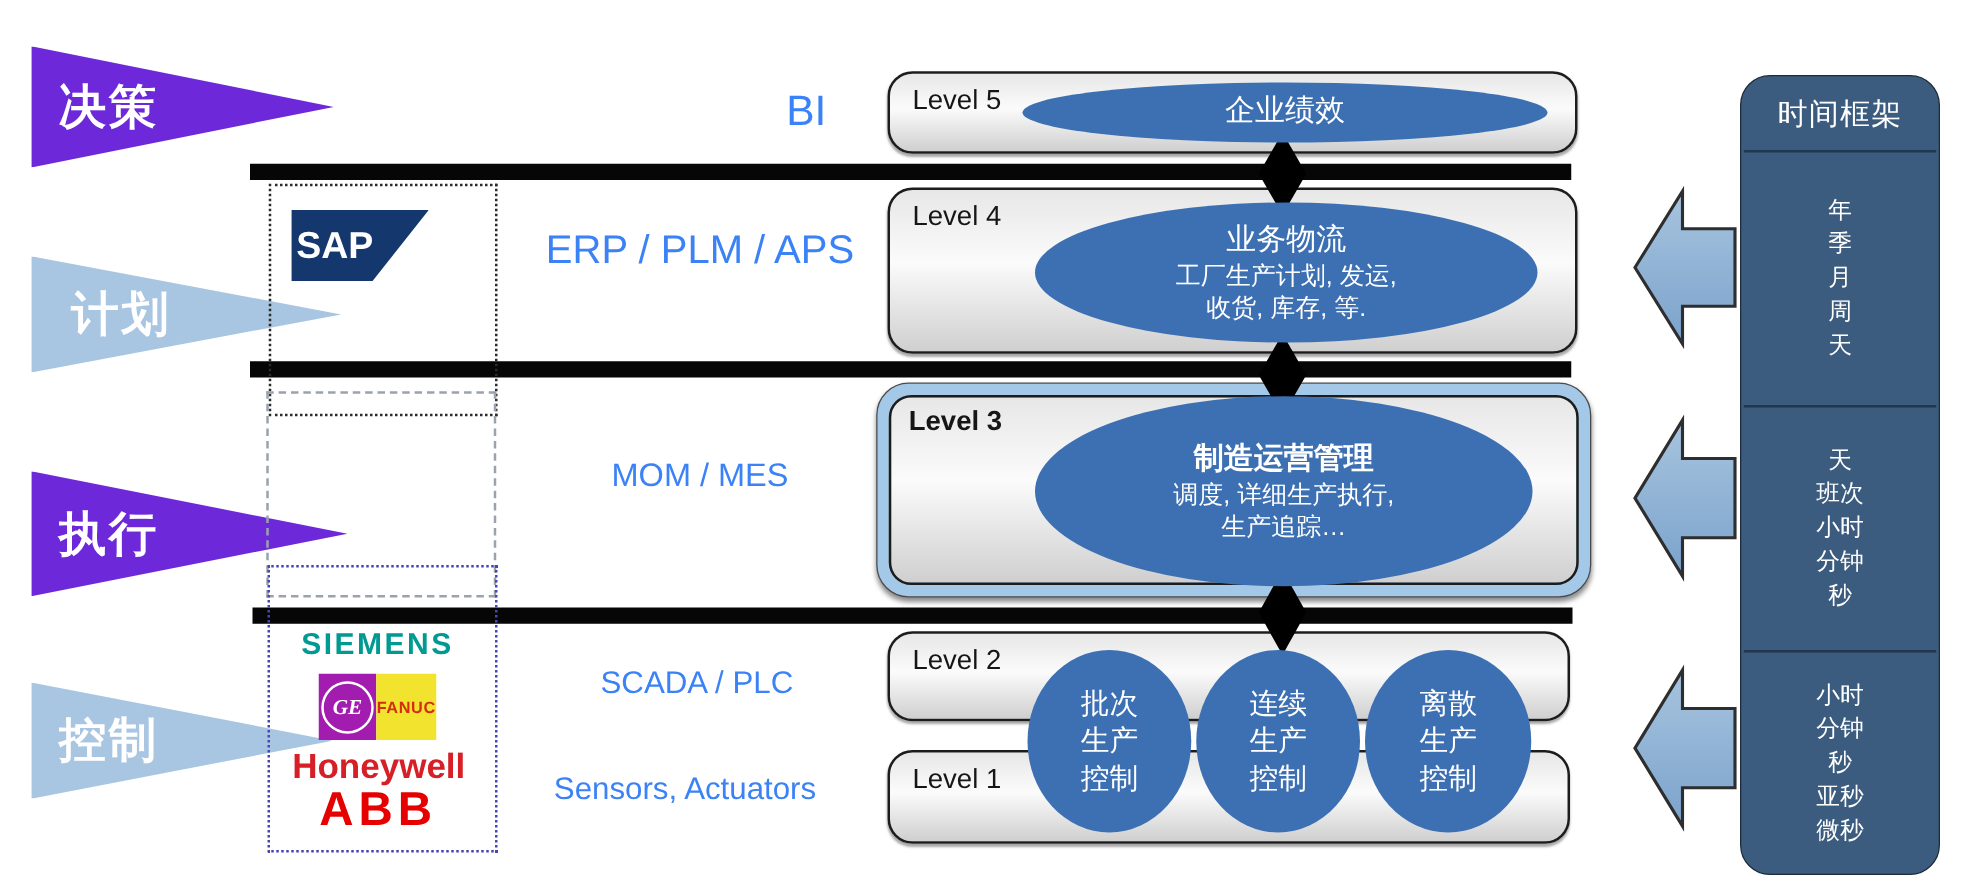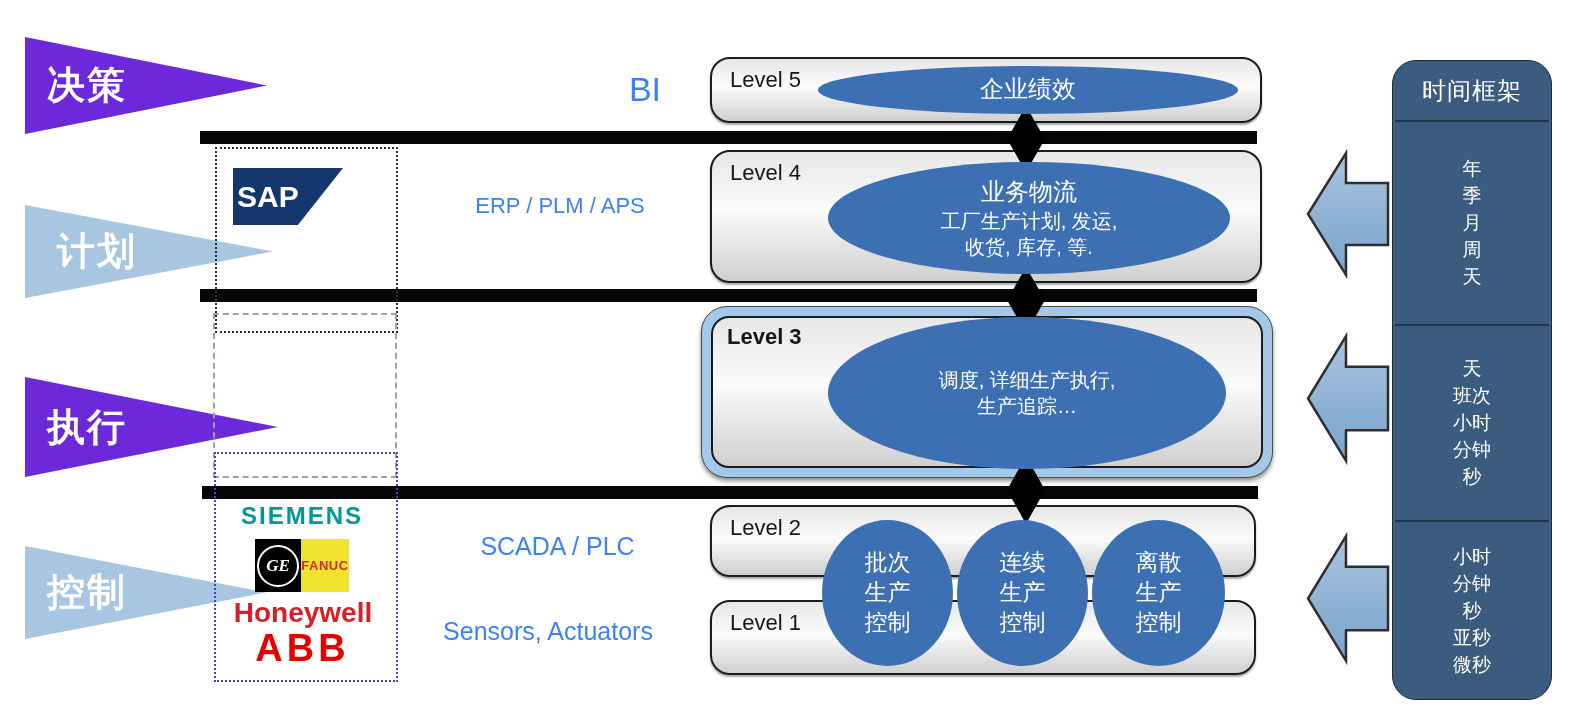--- a/index.html
+++ b/index.html
@@ -51,21 +51,21 @@
         align-items:center;justify-content:center;text-align:center;color:#fff;}
   .psec .tfline{font-size:19px;line-height:27px;}
   .ptitle{font-size:24px;letter-spacing:1px;}
   .psep{position:absolute;left:2px;right:2px;height:0;border-top:2px solid rgba(5,10,20,0.45);}
 
   
   .sap{background:#14376e;clip-path:polygon(0 0,100% 0,59% 100%,0 100%);
        color:#fff;font-weight:bold;font-size:30px;display:flex;align-items:center;padding-left:4px;}
   .suwei{color:#2a6aa5;font-weight:bold;font-size:31px;text-align:center;white-space:nowrap;}
   .siemens{color:#009a93;font-weight:bold;font-size:24px;letter-spacing:2px;text-align:center;}
-  .gebox{background:#000000;display:flex;align-items:center;justify-content:center;}
+  .gebox{background:#a21caf;display:flex;align-items:center;justify-content:center;}
   .gecircle{width:38px;height:38px;border:2px solid #fff;border-radius:50%;display:flex;
             align-items:center;justify-content:center;color:#fff;
             font-family:"Liberation Serif","DejaVu Serif",serif;font-style:italic;
             font-weight:bold;font-size:17px;}
   .fanucbox{background:#f2e32e;display:flex;align-items:center;justify-content:center;
             color:#d42e12;font-weight:bold;font-size:13px;letter-spacing:0.5px;}
   .honeywell{color:#d61f26;font-weight:bold;font-size:28px;text-align:center;white-space:nowrap;}
   .abb{color:#e60000;font-weight:bold;font-size:38px;letter-spacing:4px;text-align:center;}
 </style>
 </head>
@@ -103,21 +103,22 @@
         <span>GE</span>
       </div>
   </div>
   <div class="abs fanucbox" style="left:301px;top:539px;width:48px;height:53px;">
       <span>FANUC</span>
     </div>
   <div class="abs honeywell" style="left:228px;top:597px;width:150px;"><span>Honeywell</span></div>
   <div class="abs abb" style="left:230px;top:627px;width:145px;"><span>ABB</span></div>
 
   <div class="abs midlabel" style="left:560px;top:70px;width:170px;font-size:34px;">BI</div>
-  <div class="abs midlabel" style="left:420px;top:193px;width:280px;font-size:22px;">ERP / PLM / APS</div>
+  <div class="abs midlabel" style="left:420px;top:181px;width:280px;font-size:32px;">ERP / PLM / APS</div>
+  <div class="abs midlabel" style="left:420px;top:365px;width:280px;font-size:26px;">MOM / MES</div>
   <div class="abs midlabel" style="left:420px;top:532px;width:275px;font-size:25px;">SCADA / PLC</div>
   <div class="abs midlabel" style="left:408px;top:617px;width:280px;font-size:25px;">Sensors, Actuators</div>
 
   <div class="abs lvbox" style="left:710px;top:57px;width:552px;height:66px;">
     <span class="lvlabel">Level 5</span>
   </div>
   <div class="abs ellipse" style="left:818px;top:66px;width:420px;height:48px;z-index:6;font-family:Liberation Serif, serif;">
     <div class="etitle">企业绩效</div>
   </div>
 
@@ -129,20 +130,21 @@
     <div class="ebody">工厂生产计划, 发运,</div>
     <div class="ebody">收货, 库存, 等.</div>
   </div>
 
   <div class="abs hl-outer" style="left:701px;top:306px;width:572px;height:172px;">
     <div class="hl-inner">
       <span class="lvlabel" style="font-weight:bold;left:14px;top:6px;">Level 3</span>
     </div>
   </div>
   <div class="abs ellipse" style="left:828px;top:317px;width:398px;height:152px;z-index:6;">
+    <div class="etitle" style="font-weight:bold;">制造运营管理</div>
     <div class="ebody">调度, 详细生产执行,</div>
     <div class="ebody">生产追踪…</div>
   </div>
 
   <div class="abs lvbox" style="left:710px;top:505px;width:546px;height:72px;">
     <span class="lvlabel">Level 2</span>
   </div>
   <div class="abs lvbox" style="left:710px;top:600px;width:546px;height:75px;">
     <span class="lvlabel">Level 1</span>
   </div>

